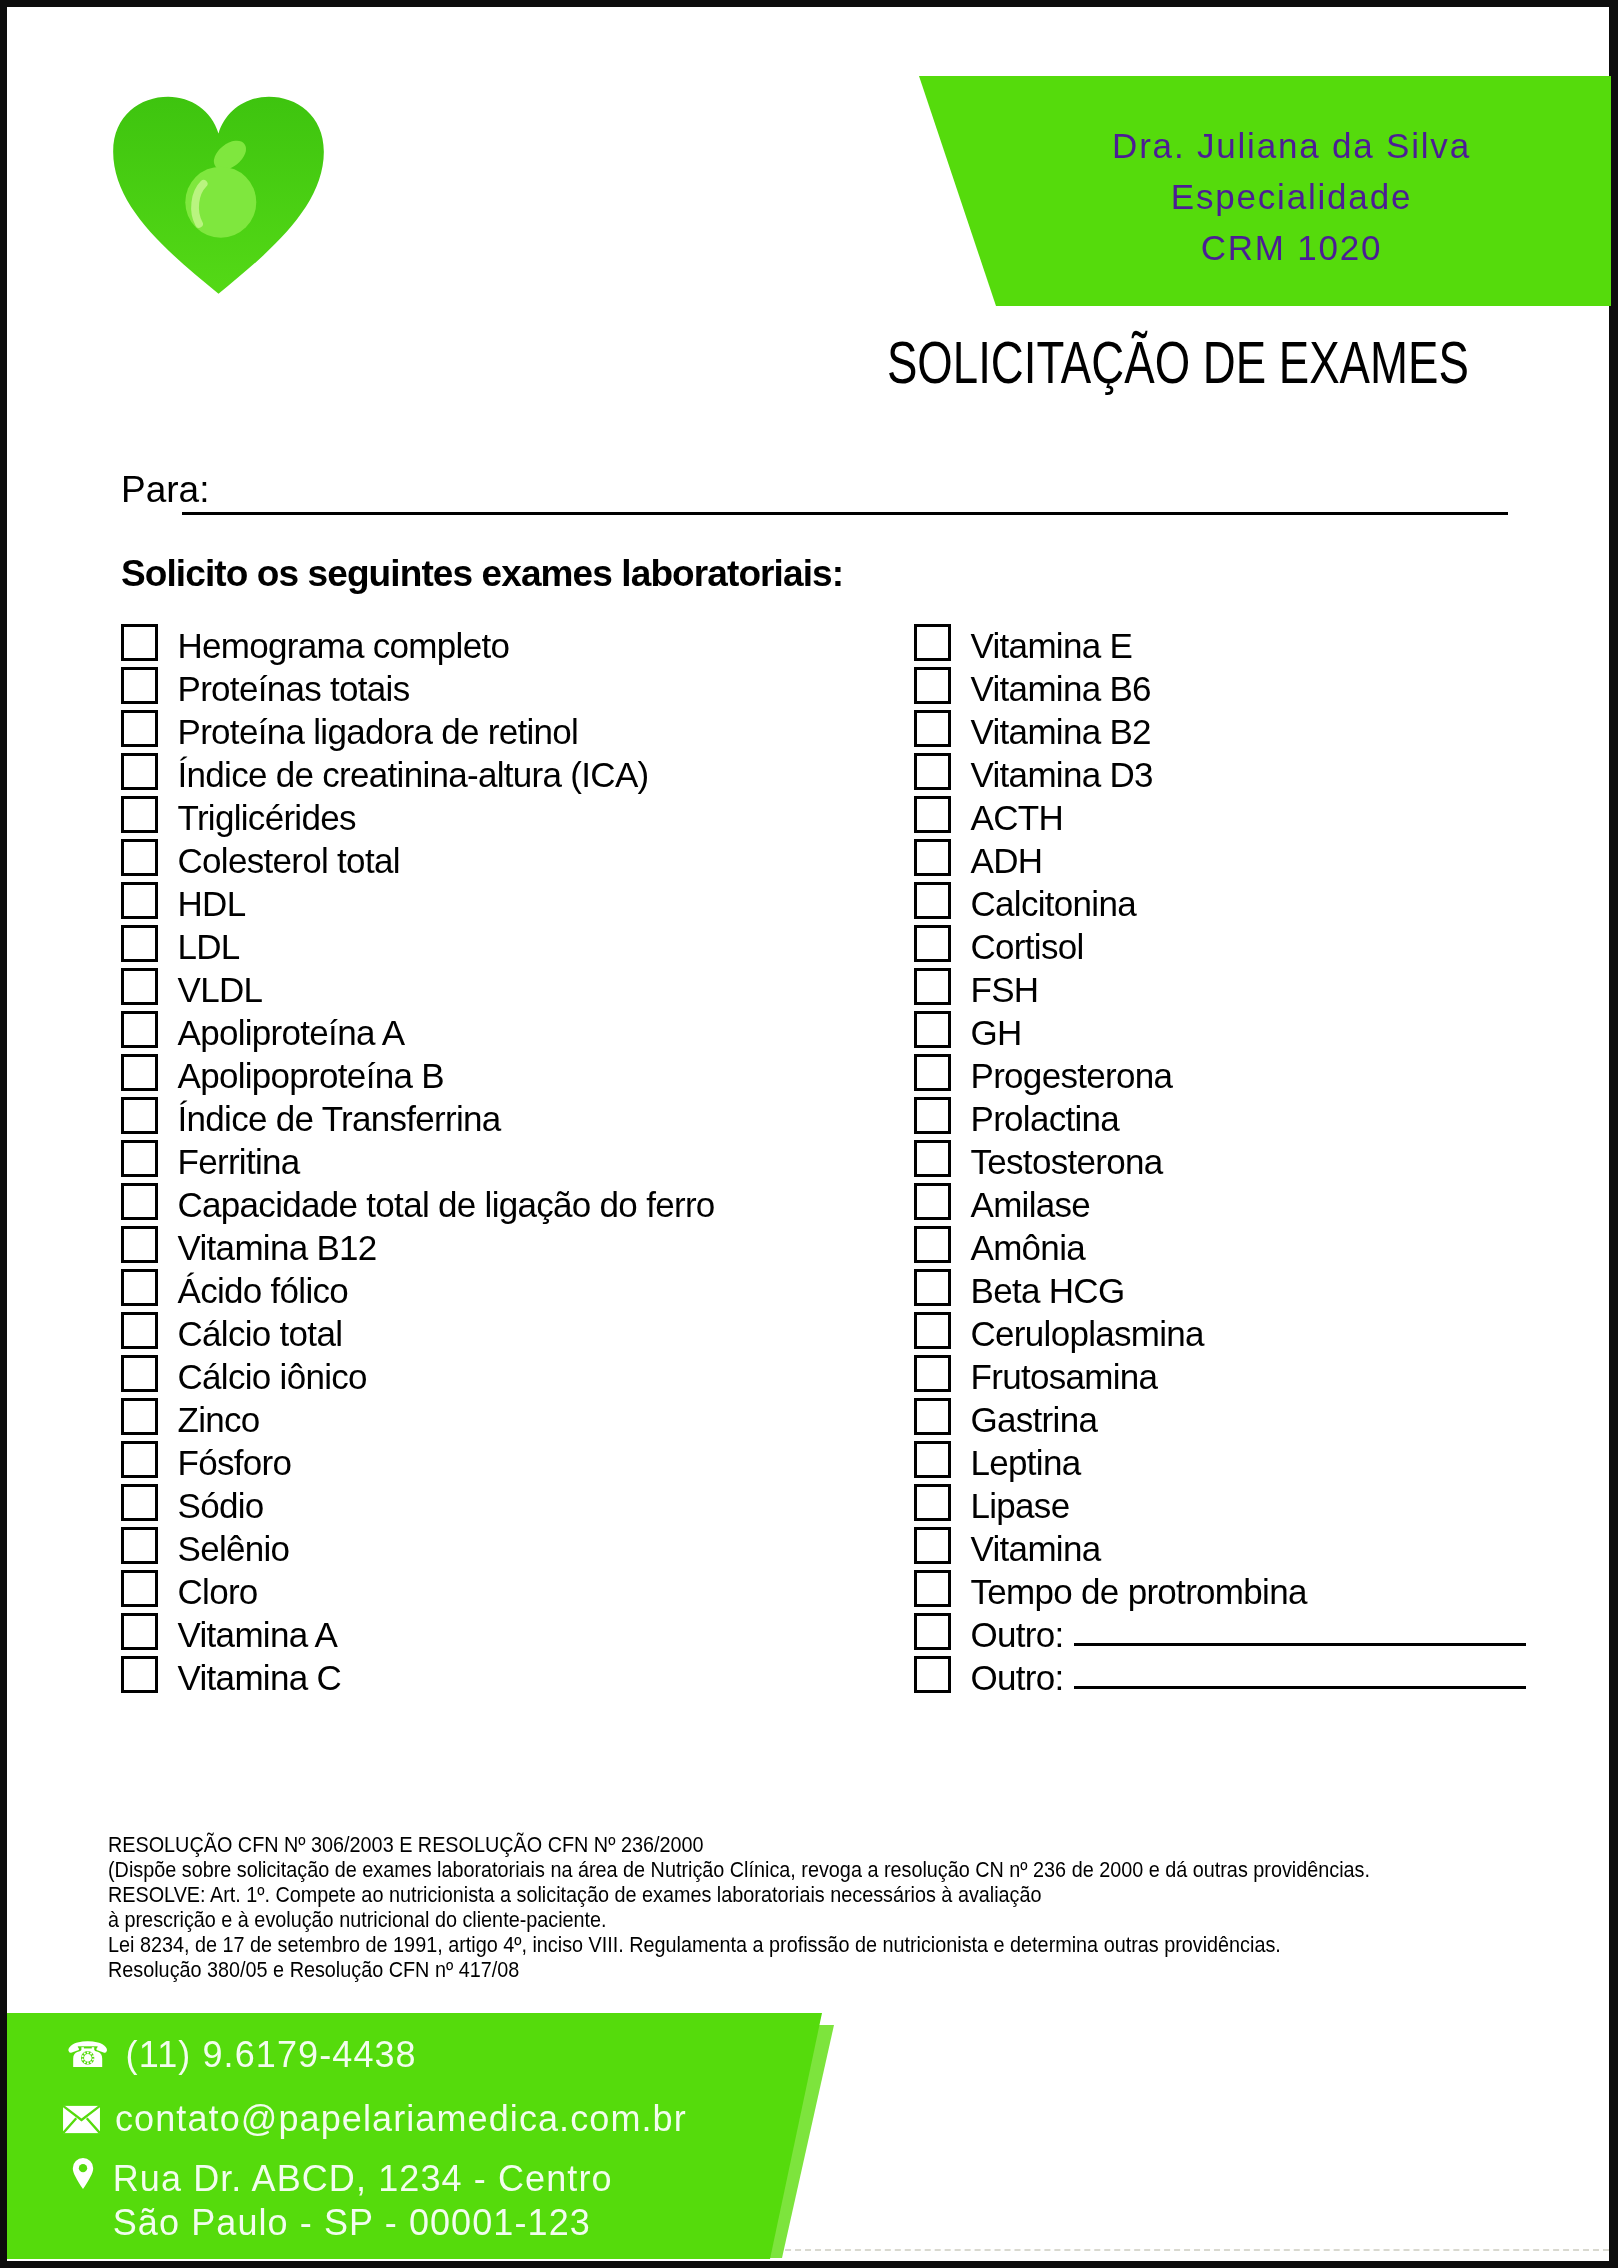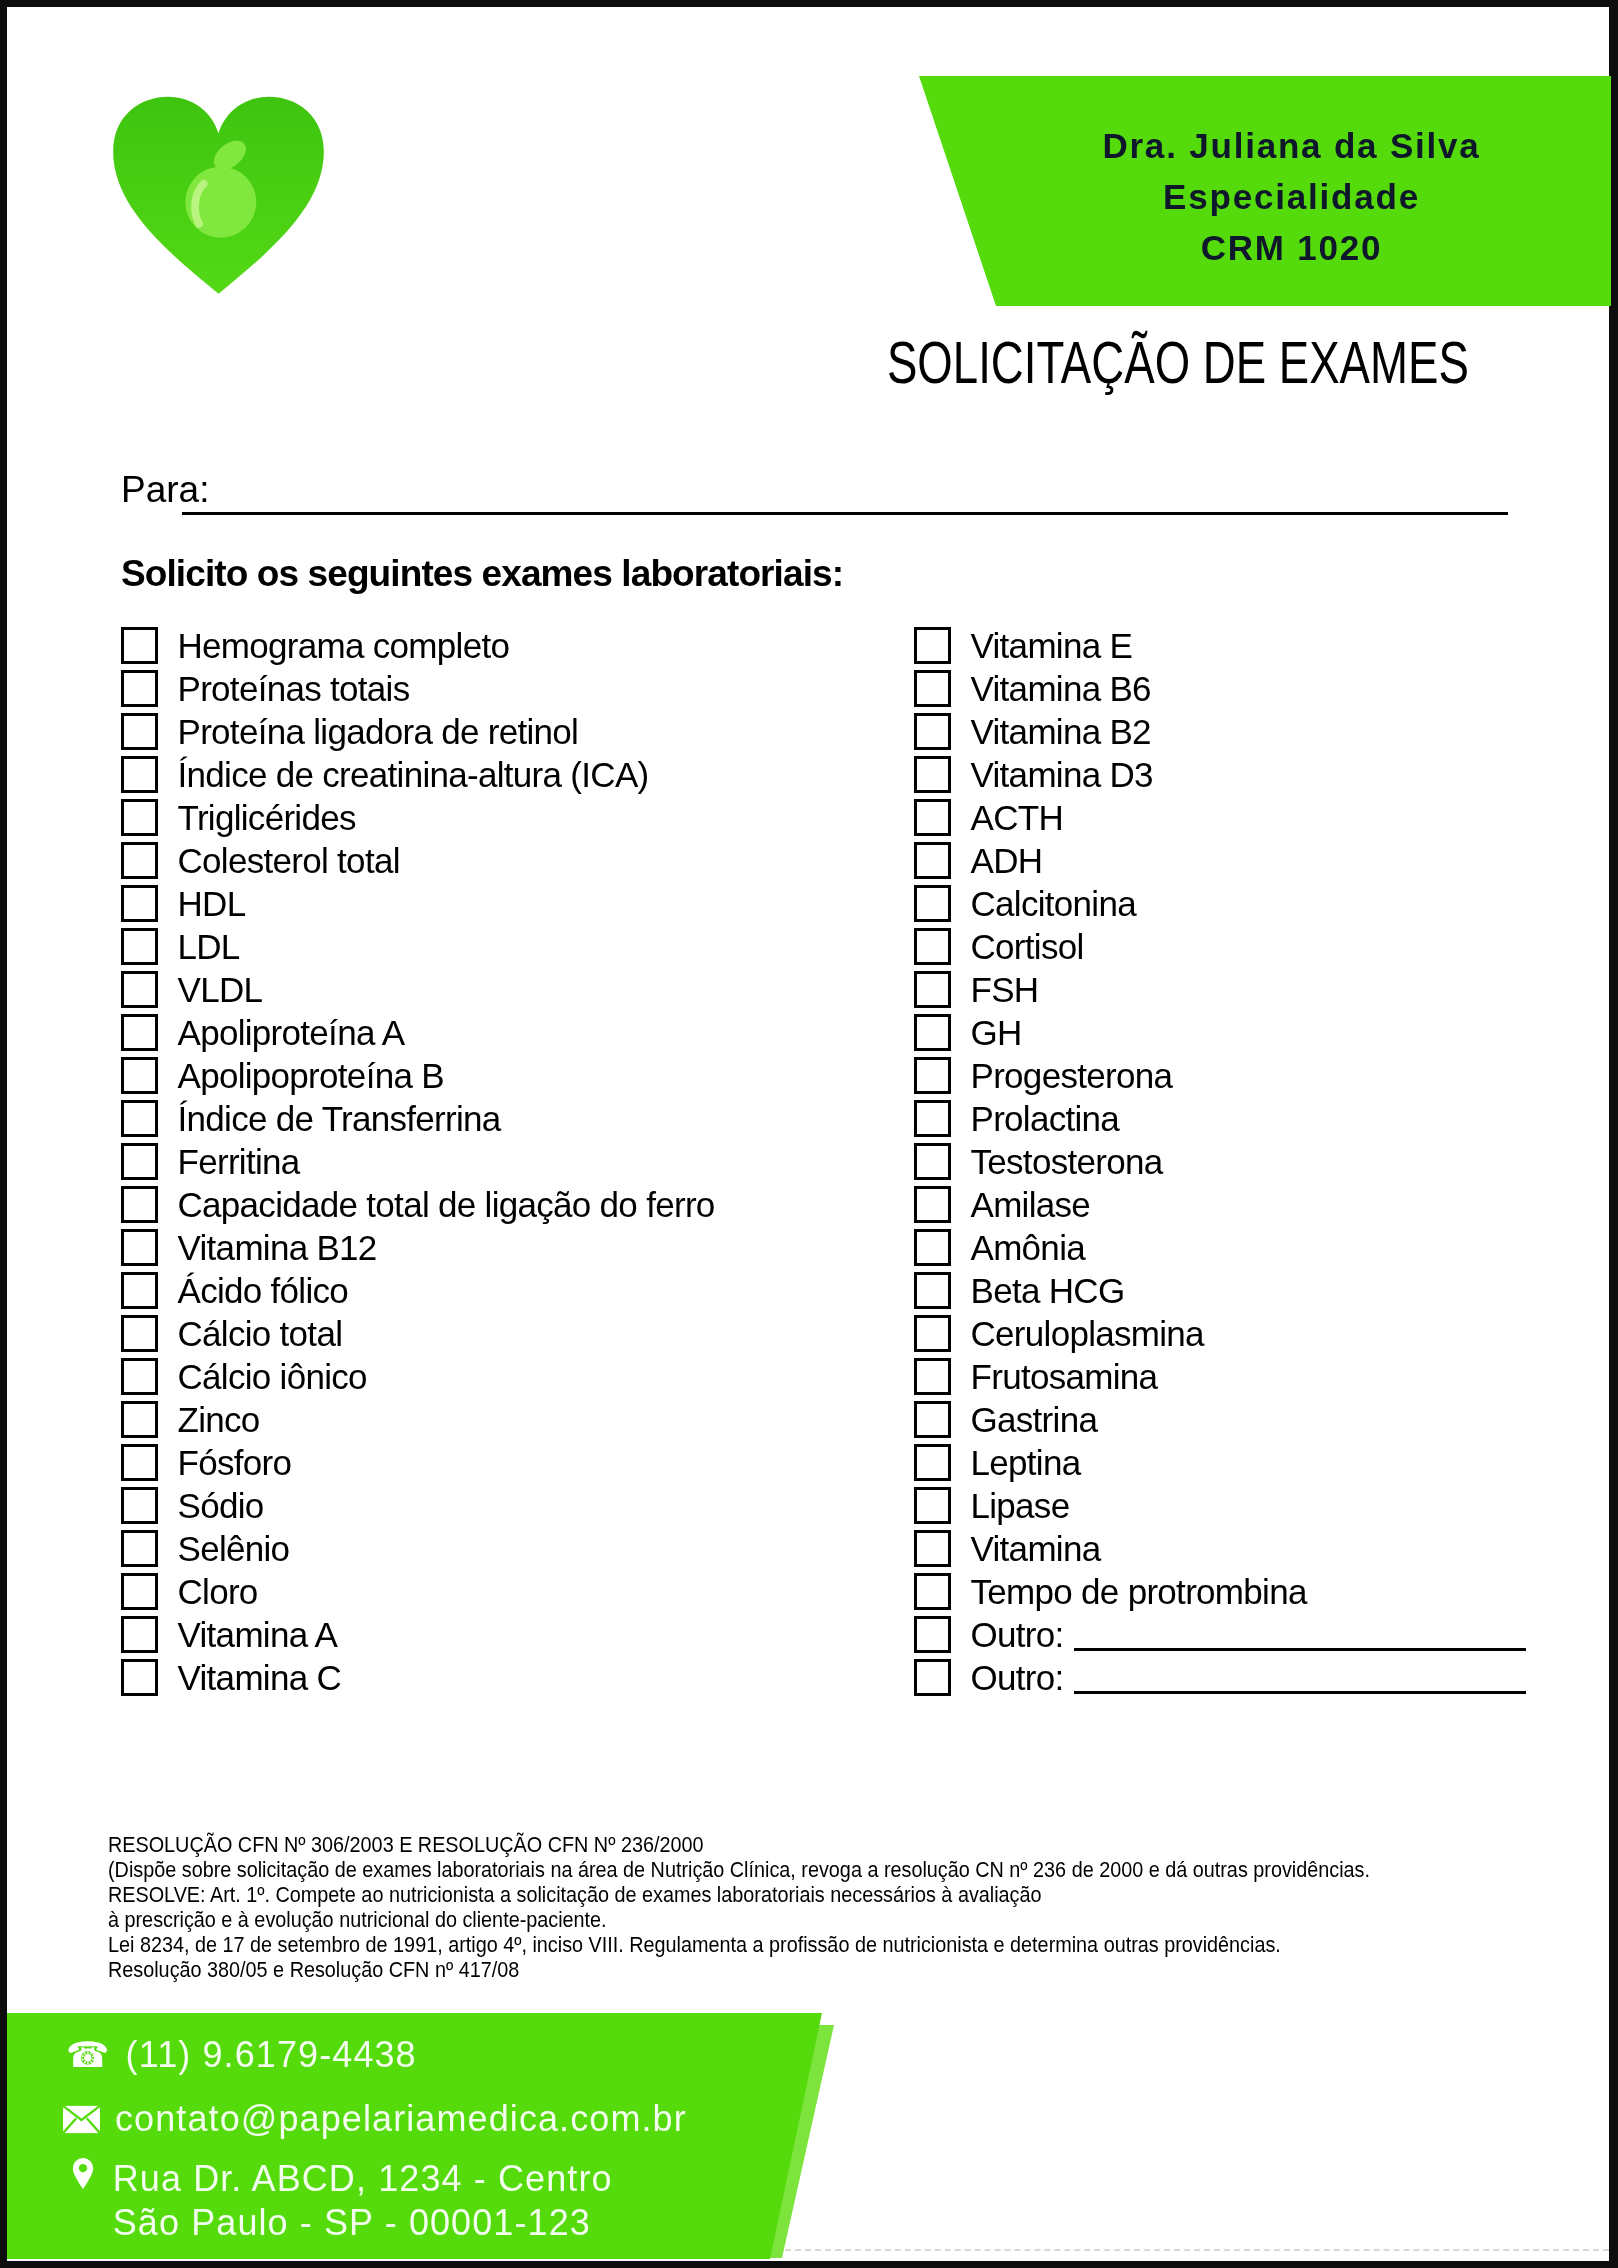--- a/index.html
+++ b/index.html
@@ -8,41 +8,41 @@
   .sheet{position:absolute;left:7px;top:7px;right:8.9px;bottom:7px;background:#ffffff;}
 
   
   .logo{position:absolute;left:104px;top:85px;width:229px;height:216px;}
 
   
   .banner{position:absolute;left:919px;top:76px;width:692px;height:230px;
           background:var(--green);
           clip-path:polygon(0 0,100% 0,100% 100%,77px 100%);}
   .banner-text{position:absolute;left:53px;right:0;top:44px;text-align:center;
-               color:#0f172a;font-weight:700;letter-spacing:1.8px;}
+               color:#4c1d95;font-weight:400;letter-spacing:1.8px;}
   .banner-text div{font-size:35px;line-height:51px;white-space:nowrap;}
 
   
   .title{position:absolute;left:0;top:328px;width:1561px;text-align:right;}
   .title span{display:inline-block;transform:scaleX(.76);transform-origin:center;
               font-size:60px;letter-spacing:0;white-space:nowrap;}
 
   
   .para-label{position:absolute;left:121px;top:468px;font-size:37px;line-height:44px;}
   .para-line{position:absolute;left:182px;top:477px;width:1326px;height:35px;
              border-bottom:3.5px solid #000;}
 
   .list-heading{position:absolute;left:121px;top:553px;font-size:37px;font-weight:bold;
                 letter-spacing:-0.9px;white-space:nowrap;}
 
   
   .col{position:absolute;top:624px;}
   .col-left{left:121px;width:763px;}
   .col-right{left:914px;width:612px;}
-  .exam-row{display:flex;align-items:center;height:43px;}
+  .exam-row{display:flex;height:43px;}
   .checkbox{flex:0 0 auto;width:37px;height:37px;border:3.5px solid #000;
             box-sizing:border-box;background:#fff;margin-right:19.5px;}
   .exam-label{font-size:35px;line-height:43px;letter-spacing:-0.7px;white-space:nowrap;}
   .fill-line{flex:1 1 auto;height:30px;border-bottom:3.5px solid #000;margin-left:10.6px;}
 
   
   .legal{position:absolute;left:108px;top:1832px;transform:scaleX(.9);
          transform-origin:left top;font-size:22px;line-height:25px;}
   .legal div{white-space:nowrap;}
 

